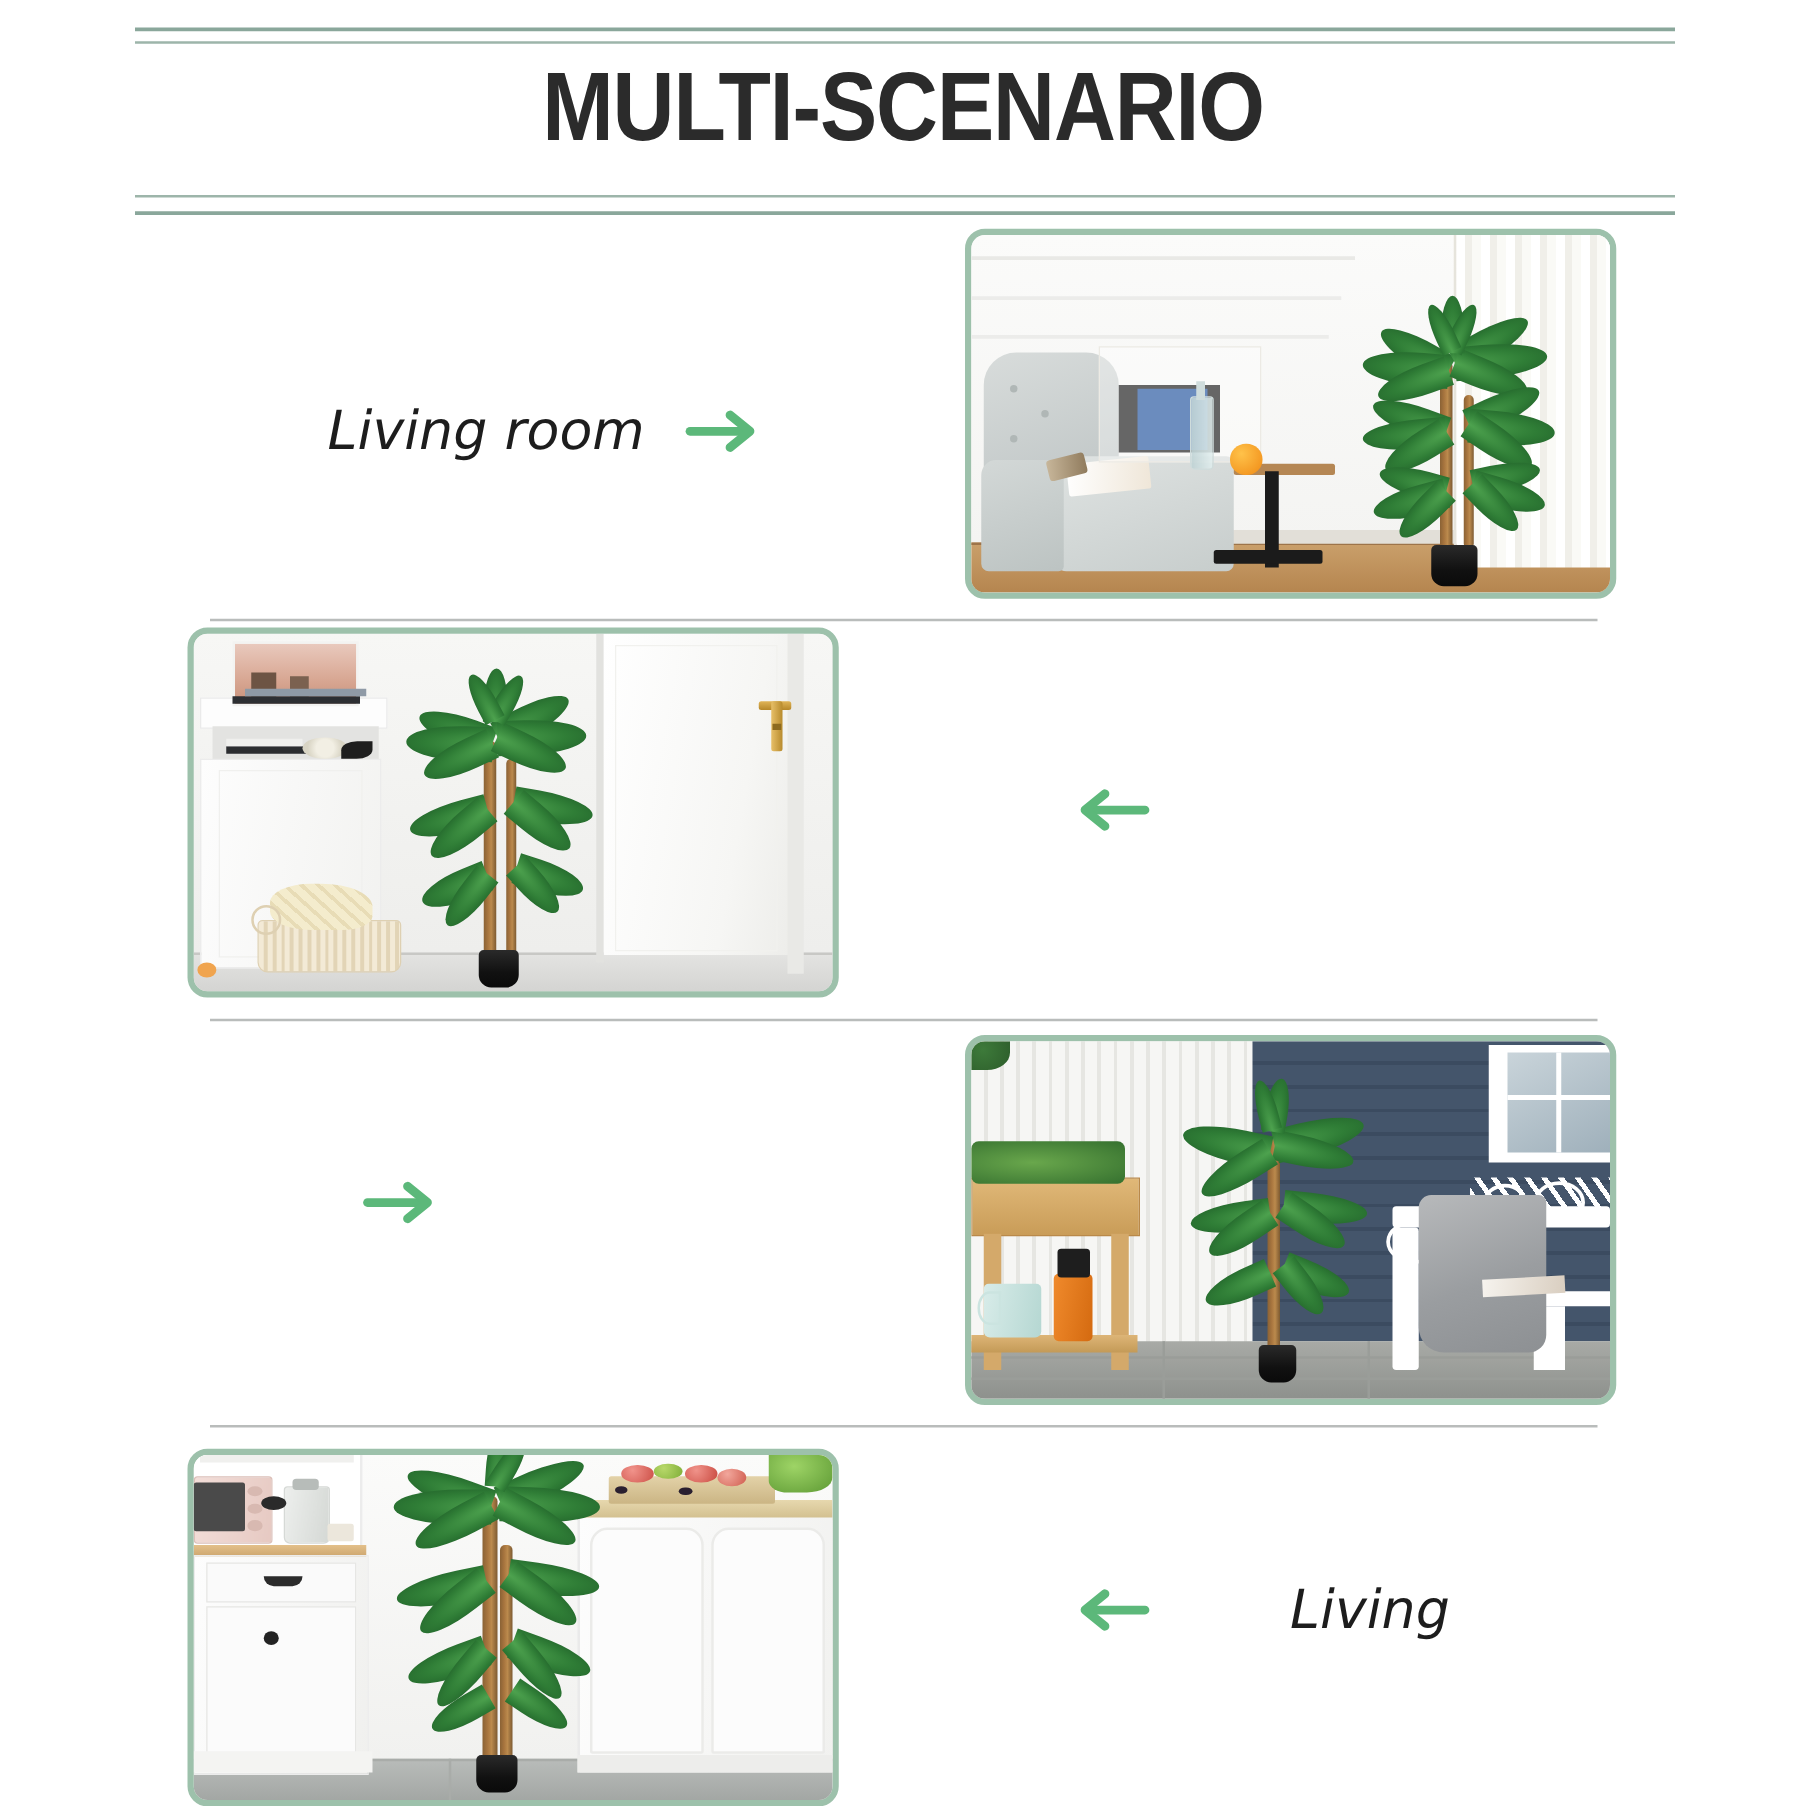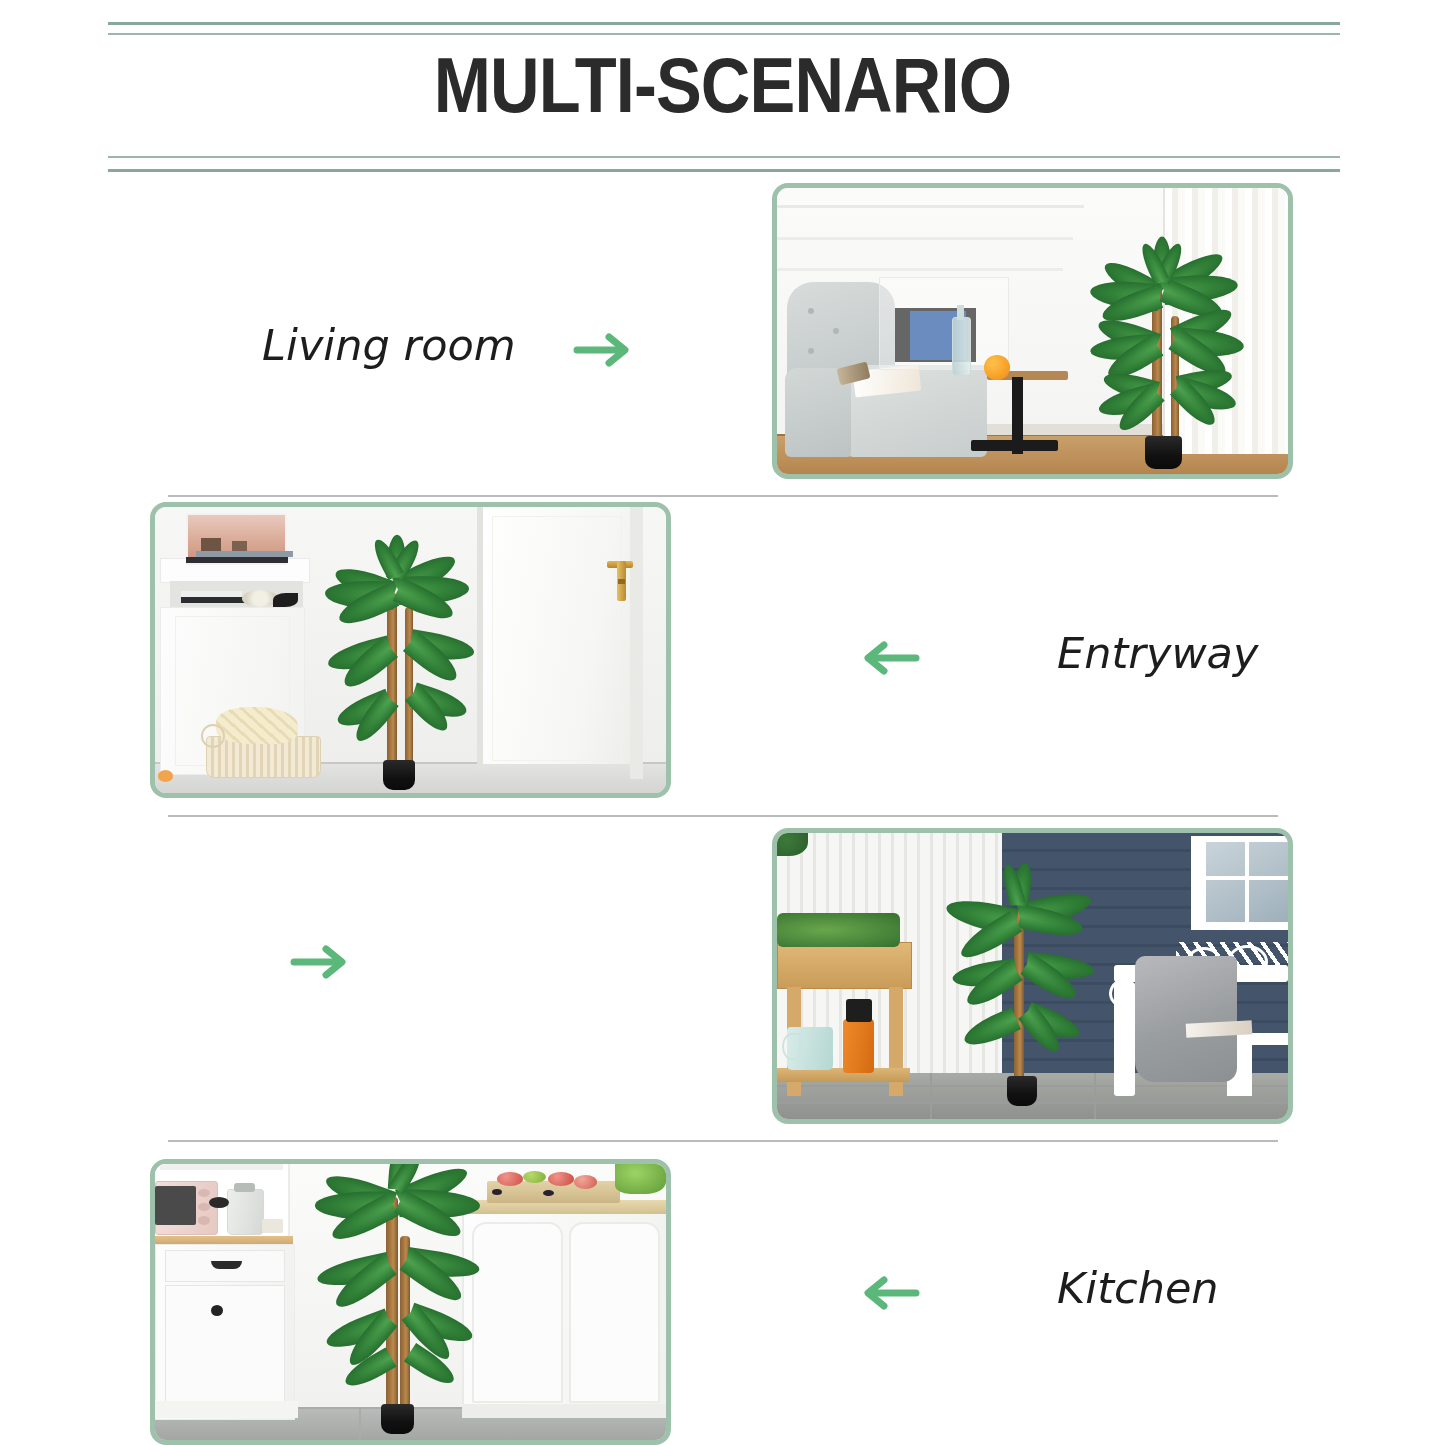--- a/index.html
+++ b/index.html
@@ -41,22 +41,22 @@
     overflow:hidden;
     background:#f2f2f0;
     box-sizing:border-box;
   }
   .divider{
     position:absolute;height:2px;background:#b9bcbb;
   }
 
   .caption{
     position:absolute;
-    display:flex;align-items:flex-end;
-    gap:57px;
+    display:flex;align-items:center;
+    gap:32px;
     font-style:italic;
     font-size:43px;
     color:#1d1d1d;
     white-space:nowrap;
     font-family:"DejaVu Sans","Liberation Sans",sans-serif;
     font-weight:300;
   }
   .caption.rtl{flex-direction:row;}
   .arrow{width:62px;height:40px;flex:0 0 auto;display:block;}
 
@@ -308,21 +308,20 @@
         <div class="pot" style="left:42%;top:88%;width:15%;height:11%;"></div>
       </div>
     </div>
   </div>
 
   <div class="caption rtl" style="left:858px;top:628px;">
     <svg class="arrow" viewBox="0 0 62 40">
       <path d="M18 20 H58" stroke="#5cb87a" stroke-width="7" stroke-linecap="round" fill="none"></path>
       <path d="M26 7 L10 20 L26 33" stroke="#5cb87a" stroke-width="7" stroke-linecap="round" stroke-linejoin="round" fill="none"></path>
     </svg>
-    <span style="margin-left:80px;">Entryway</span>
   </div>
 
   <div class="divider" style="left:168px;top:815px;width:1110px;"></div>
 </div>
 
 <div class="row">
   <div class="caption" style="left:290px;top:942px;">
     <svg class="arrow" viewBox="0 0 62 40">
       <path d="M4 20 H44" stroke="#5cb87a" stroke-width="7" stroke-linecap="round" fill="none"></path>
       <path d="M36 7 L52 20 L36 33" stroke="#5cb87a" stroke-width="7" stroke-linecap="round" stroke-linejoin="round" fill="none"></path>
@@ -528,15 +527,15 @@
         <div class="pot" style="left:42%;top:87%;width:14%;height:11%;"></div>
       </div>
     </div>
   </div>
 
   <div class="caption rtl" style="left:858px;top:1263px;">
     <svg class="arrow" viewBox="0 0 62 40">
       <path d="M18 20 H58" stroke="#5cb87a" stroke-width="7" stroke-linecap="round" fill="none"></path>
       <path d="M26 7 L10 20 L26 33" stroke="#5cb87a" stroke-width="7" stroke-linecap="round" stroke-linejoin="round" fill="none"></path>
     </svg>
-    <span style="margin-left:80px;">Kitchen</span>
+    <span style="margin-left:80px;">Living</span>
   </div>
 </div>
 
 </body></html>

